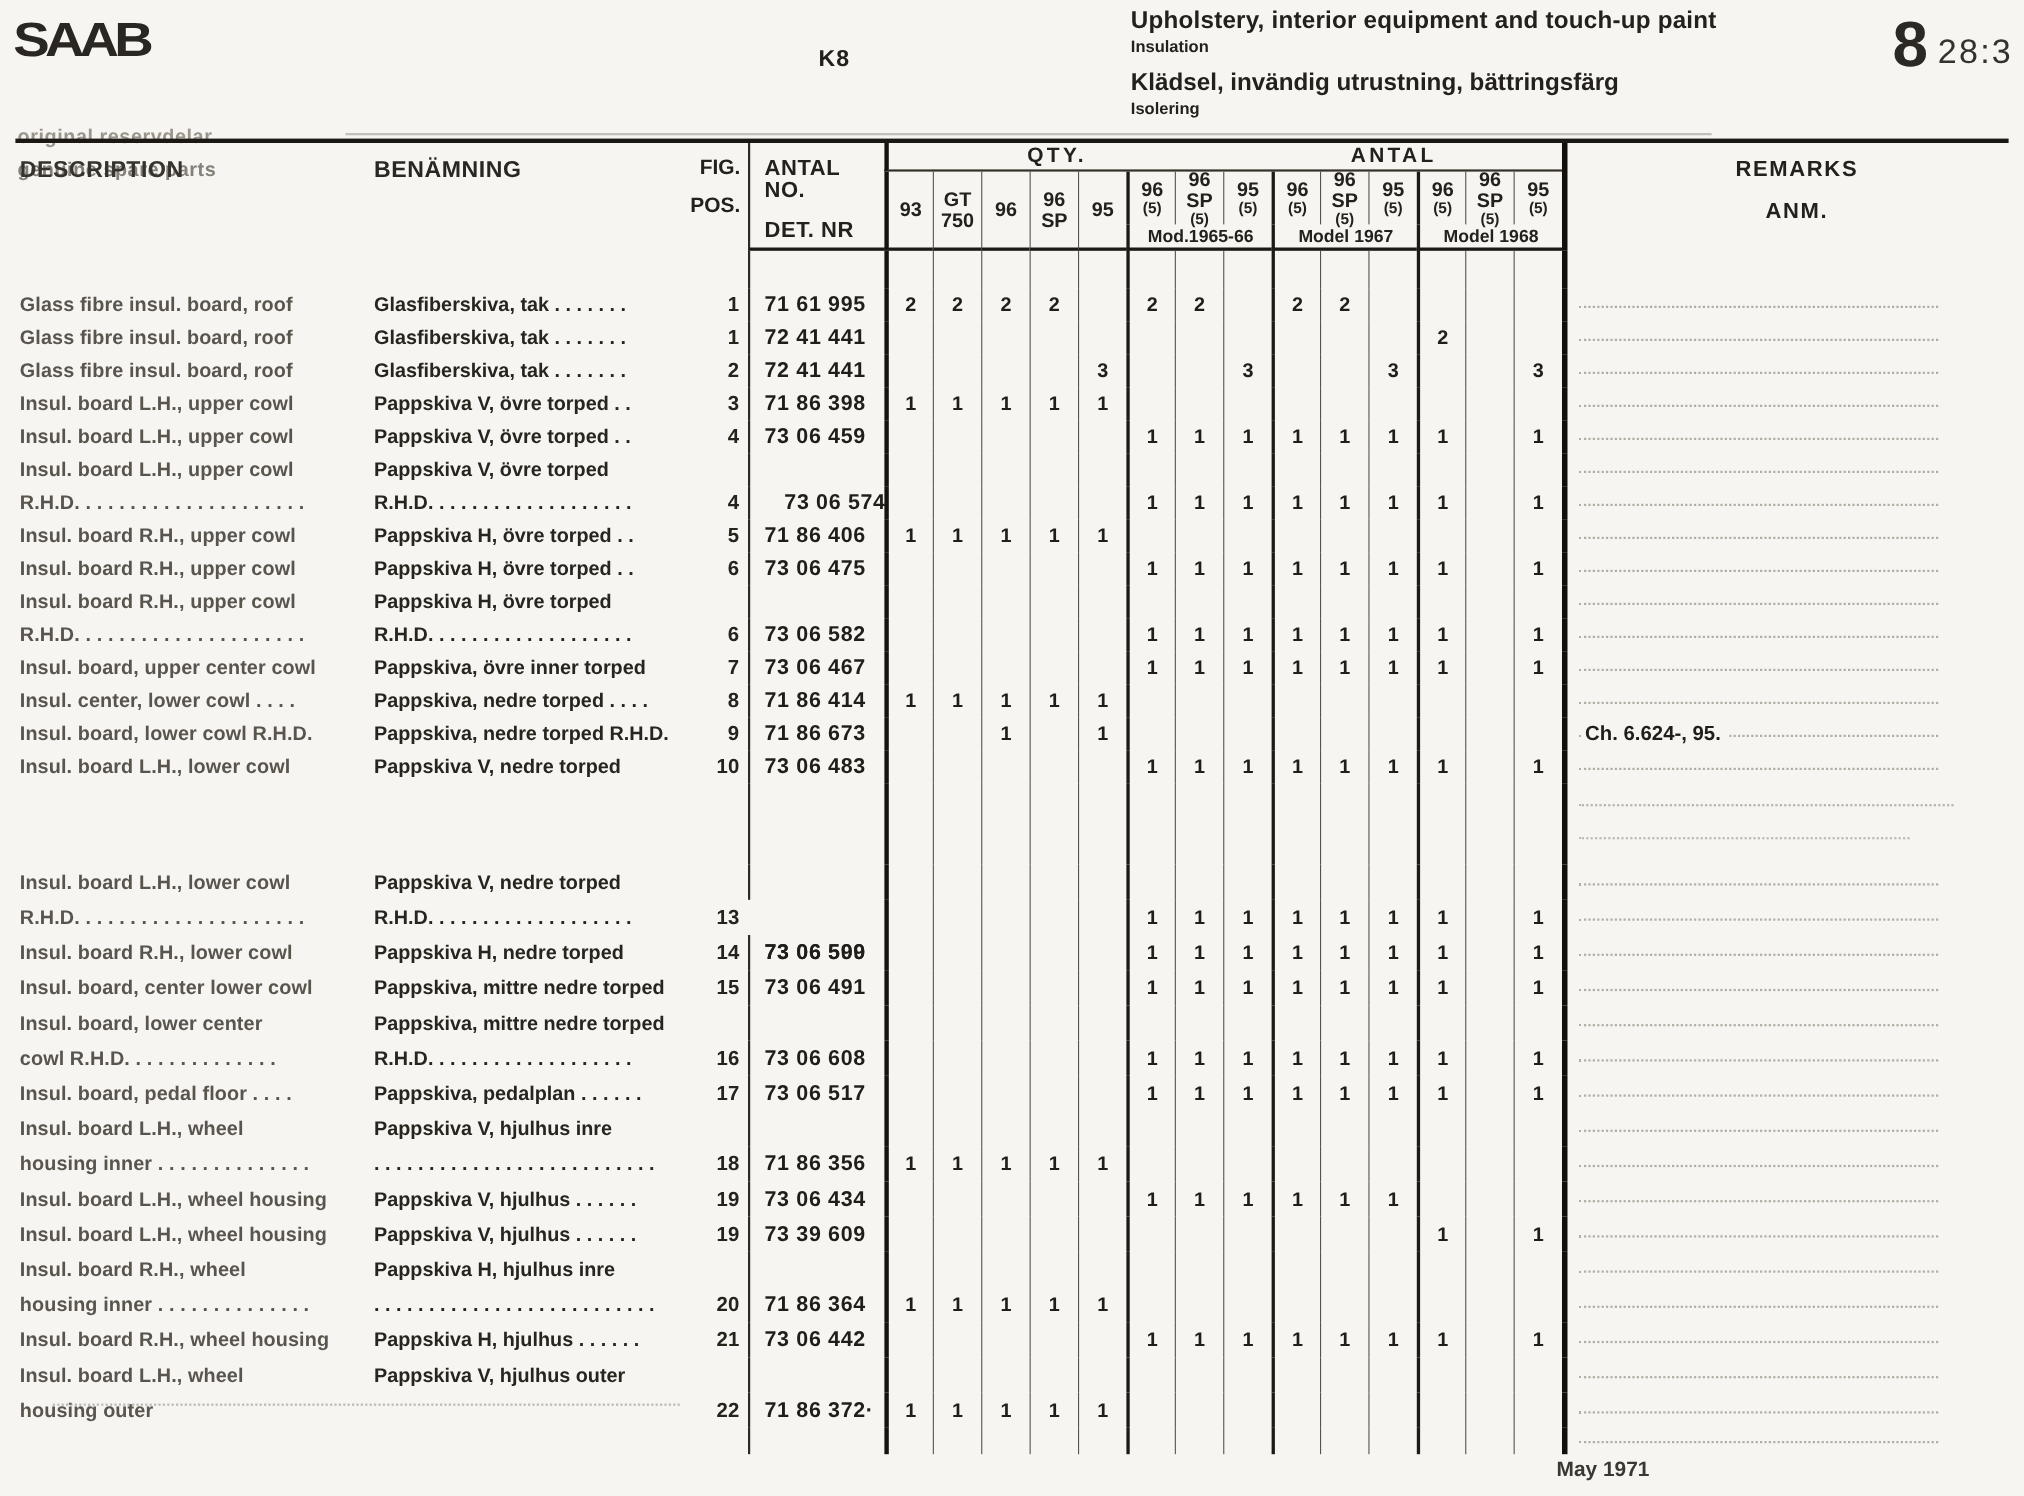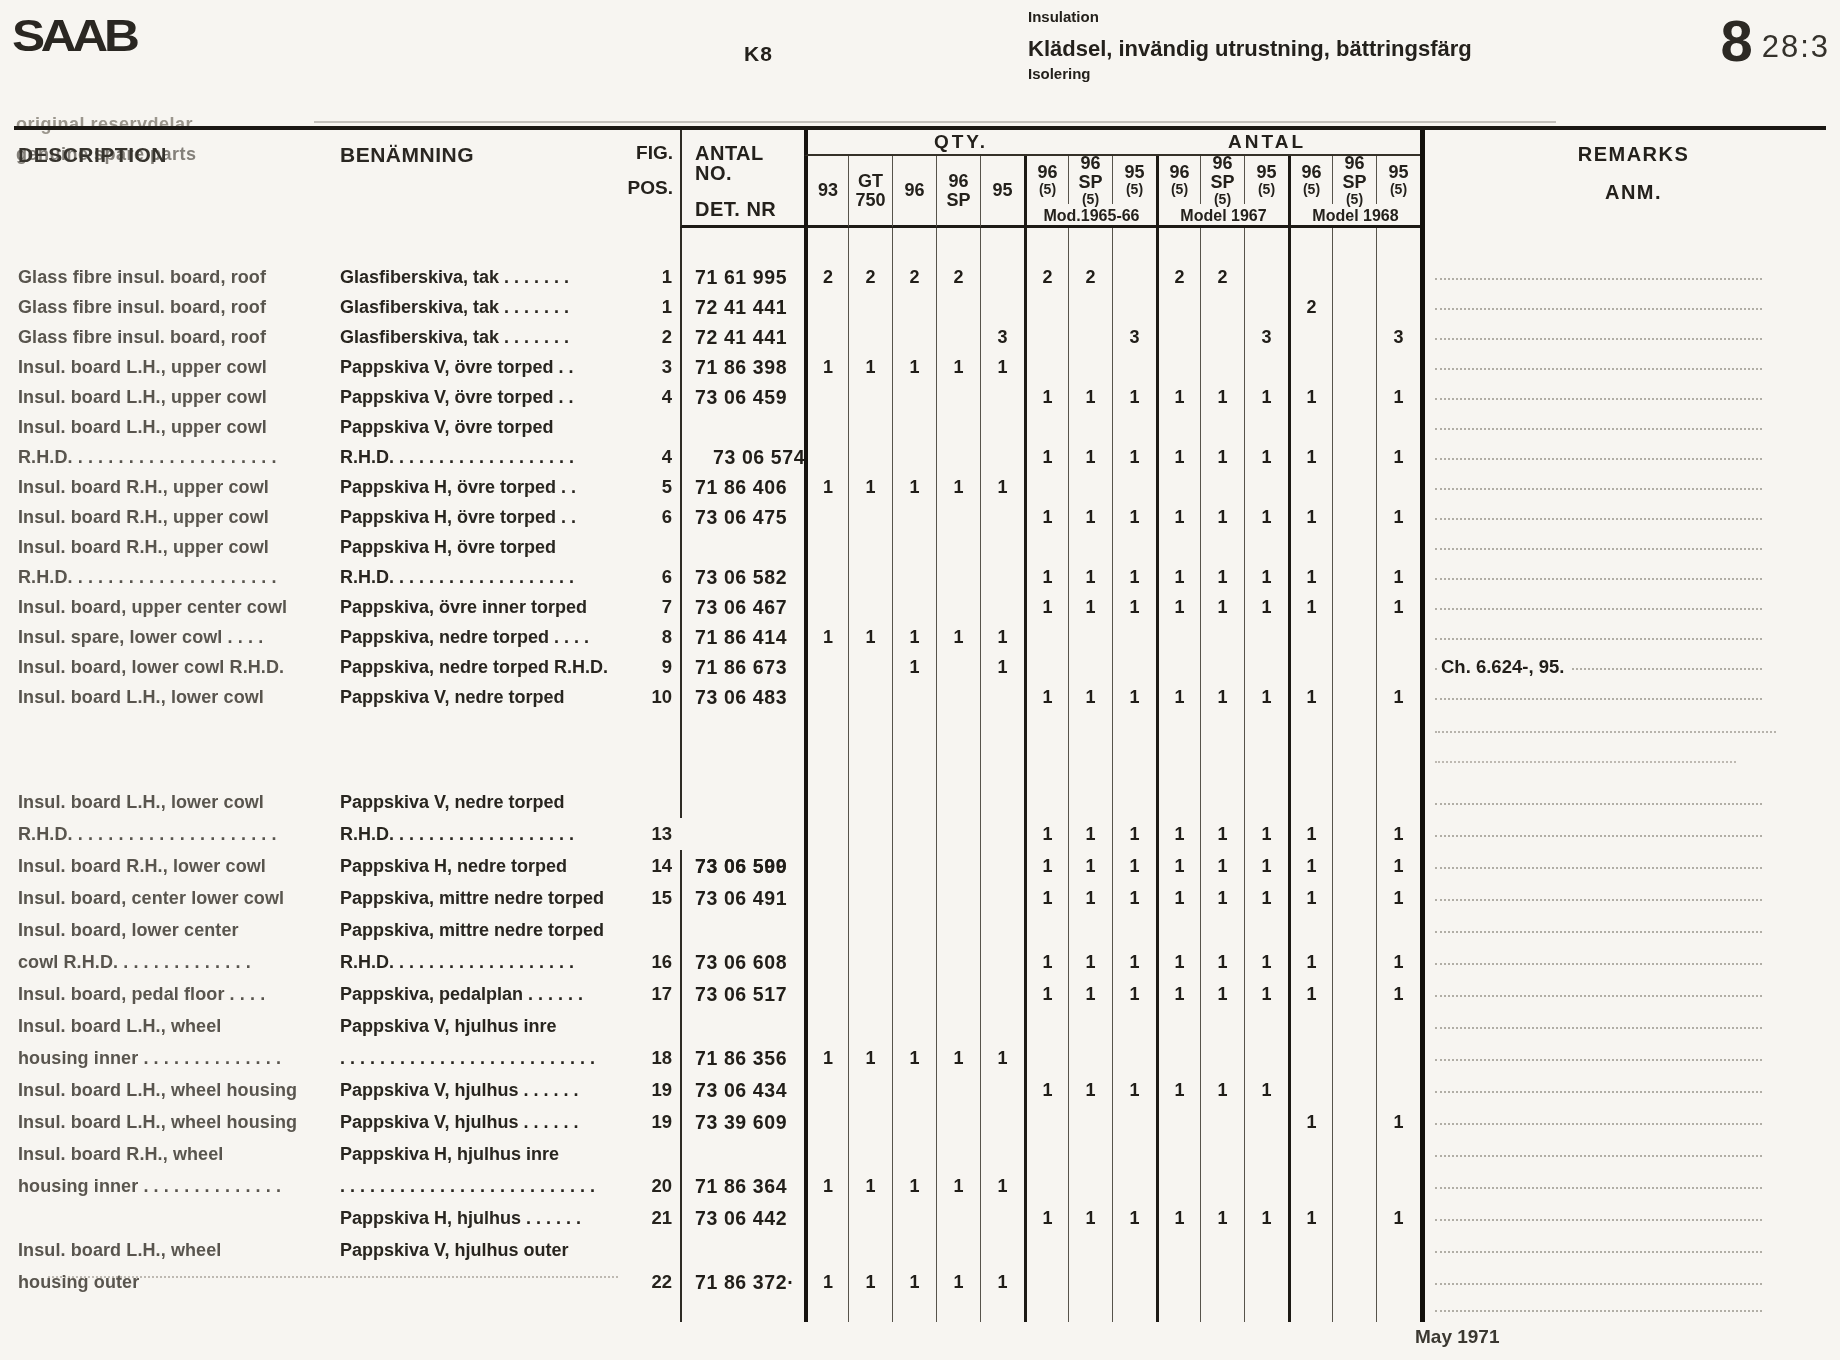--- a/index.html
+++ b/index.html
@@ -81,20 +81,21 @@
 <body>
 
 <div class="page">
 
   <header class="page-header">
     <div class="logo">SAAB</div>
     <div class="logo-sub sv">original reservdelar</div>
     <div class="logo-sub en">genuine spare parts</div>
     <div class="section-code">K8</div>
     <div class="title-block">
+      <div class="title-en">Upholstery, interior equipment and touch-up paint</div>
       <div class="subtitle-en">Insulation</div>
       <div class="title-sv">Klädsel, invändig utrustning, bättringsfärg</div>
       <div class="subtitle-sv">Isolering</div>
     </div>
     <div class="page-num">
       <span class="page-major">8</span>
       <span class="page-minor">28:3</span>
     </div>
   </header>
 
@@ -417,21 +418,21 @@
       <div class="c c-q bl3" style="grid-area: 16 / 10;">1</div>
       <div class="c c-q bl1" style="grid-area: 16 / 11;">1</div>
       <div class="c c-q bl1" style="grid-area: 16 / 12;">1</div>
       <div class="c c-q bl3" style="grid-area: 16 / 13;">1</div>
       <div class="c c-q bl1" style="grid-area: 16 / 14;">1</div>
       <div class="c c-q bl1" style="grid-area: 16 / 15;">1</div>
       <div class="c c-q bl3" style="grid-area: 16 / 16;">1</div>
       <div class="c c-q bl1" style="grid-area: 16 / 17;"></div>
       <div class="c c-q bl1" style="grid-area: 16 / 18;">1</div>
       <div class="c c-remark bl5 dots" style="grid-area: 16 / 19;"></div>
-      <div class="c c-desc" style="grid-area: 17 / 1;">Insul. spare, lower cowl  . . . .</div>
+      <div class="c c-desc" style="grid-area: 17 / 1;">Insul. center, lower cowl  . . . .</div>
       <div class="c c-ben" style="grid-area: 17 / 2;">Pappskiva, nedre torped  . . . .</div>
       <div class="c c-fig" style="grid-area: 17 / 3;">8</div>
       <div class="c c-part bl2" style="grid-area: 17 / 4;">71 86 414</div>
       <div class="c c-q bl4" style="grid-area: 17 / 5;">1</div>
       <div class="c c-q bl1" style="grid-area: 17 / 6;">1</div>
       <div class="c c-q bl1" style="grid-area: 17 / 7;">1</div>
       <div class="c c-q bl1" style="grid-area: 17 / 8;">1</div>
       <div class="c c-q bl1" style="grid-area: 17 / 9;">1</div>
       <div class="c c-q bl3" style="grid-area: 17 / 10;"></div>
       <div class="c c-q bl1" style="grid-area: 17 / 11;"></div>
@@ -742,20 +743,21 @@
       <div class="c c-q bl3" style="grid-area: 33 / 10;"></div>
       <div class="c c-q bl1" style="grid-area: 33 / 11;"></div>
       <div class="c c-q bl1" style="grid-area: 33 / 12;"></div>
       <div class="c c-q bl3" style="grid-area: 33 / 13;"></div>
       <div class="c c-q bl1" style="grid-area: 33 / 14;"></div>
       <div class="c c-q bl1" style="grid-area: 33 / 15;"></div>
       <div class="c c-q bl3" style="grid-area: 33 / 16;"></div>
       <div class="c c-q bl1" style="grid-area: 33 / 17;"></div>
       <div class="c c-q bl1" style="grid-area: 33 / 18;"></div>
       <div class="c c-remark bl5 dots" style="grid-area: 33 / 19;"></div>
+      <div class="c c-desc" style="grid-area: 34 / 1;">Insul. board R.H., wheel housing</div>
       <div class="c c-ben" style="grid-area: 34 / 2;">Pappskiva H, hjulhus  . . . . . .</div>
       <div class="c c-fig" style="grid-area: 34 / 3;">21</div>
       <div class="c c-part bl2" style="grid-area: 34 / 4;">73 06 442</div>
       <div class="c c-q bl4" style="grid-area: 34 / 5;"></div>
       <div class="c c-q bl1" style="grid-area: 34 / 6;"></div>
       <div class="c c-q bl1" style="grid-area: 34 / 7;"></div>
       <div class="c c-q bl1" style="grid-area: 34 / 8;"></div>
       <div class="c c-q bl1" style="grid-area: 34 / 9;"></div>
       <div class="c c-q bl3" style="grid-area: 34 / 10;">1</div>
       <div class="c c-q bl1" style="grid-area: 34 / 11;">1</div>

